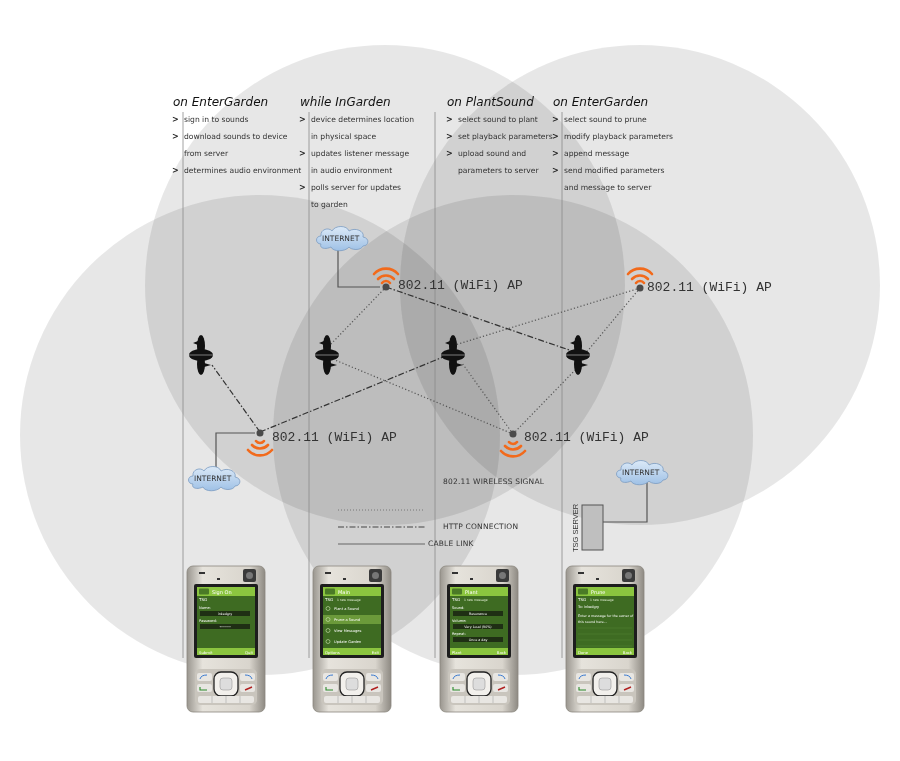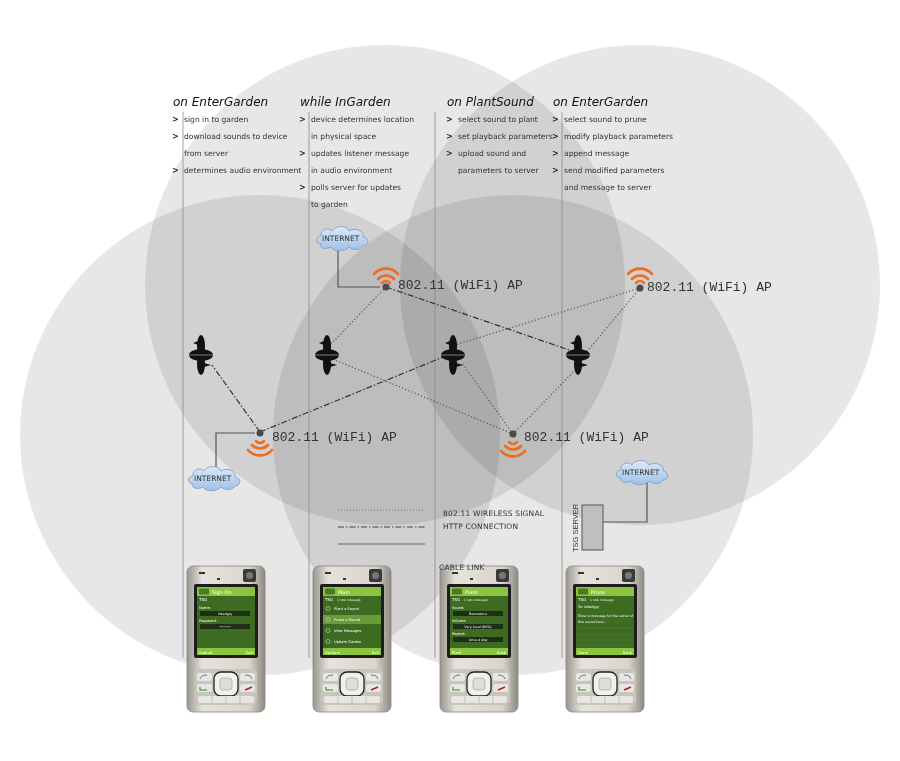--- a/index.html
+++ b/index.html
@@ -350,21 +350,21 @@
           <line x1="39" y1="130" x2="39" y2="137" stroke="#999" stroke-width="0.5"></line>
           <line x1="53" y1="130" x2="53" y2="137" stroke="#999" stroke-width="0.5"></line>
         </g>
       </g>
   </svg>
 
   <div id="cols">
       <div class="col" style="left: 170px;">
         <div class="col-title">on EnterGarden</div>
         <ul class="col-list">
-          <li><span class="arrow">&gt;</span><span>sign in to garden</span></li>
+          <li><span class="arrow">&gt;</span><span>sign in to sounds</span></li>
           <li><span class="arrow">&gt;</span><span>download sounds to device</span></li>
           <li><span>from server</span></li>
           <li><span class="arrow">&gt;</span><span>determines audio environment</span></li>
         </ul>
       </div>
       <div class="col" style="left: 297px;">
         <div class="col-title">while InGarden</div>
         <ul class="col-list">
           <li><span class="arrow">&gt;</span><span>device determines location</span></li>
           <li><span>in physical space</span></li>
@@ -393,16 +393,16 @@
           <li><span>and message to server</span></li>
         </ul>
       </div>
     </div>
 
   <div class="label" style="left:398px;top:278px;">802.11 (WiFi) AP</div>
   <div class="label" style="left:647px;top:280px;">802.11 (WiFi) AP</div>
   <div class="label" style="left:272px;top:430px;">802.11 (WiFi) AP</div>
   <div class="label" style="left:524px;top:430px;">802.11 (WiFi) AP</div>
 
-  <div class="legend-label" style="left:443px;top:509px;">802.11 WIRELESS SIGNAL</div>
+  <div class="legend-label" style="left:443px;top:477px;">802.11 WIRELESS SIGNAL</div>
   <div class="legend-label" style="left:443px;top:522px;">HTTP CONNECTION</div>
-  <div class="legend-label" style="left:439px;top:539px;margin-top:24px;">CABLE LINK</div>
+  <div class="legend-label" style="left:428px;top:539px;">CABLE LINK</div>
 </div>
 
 </body></html>

